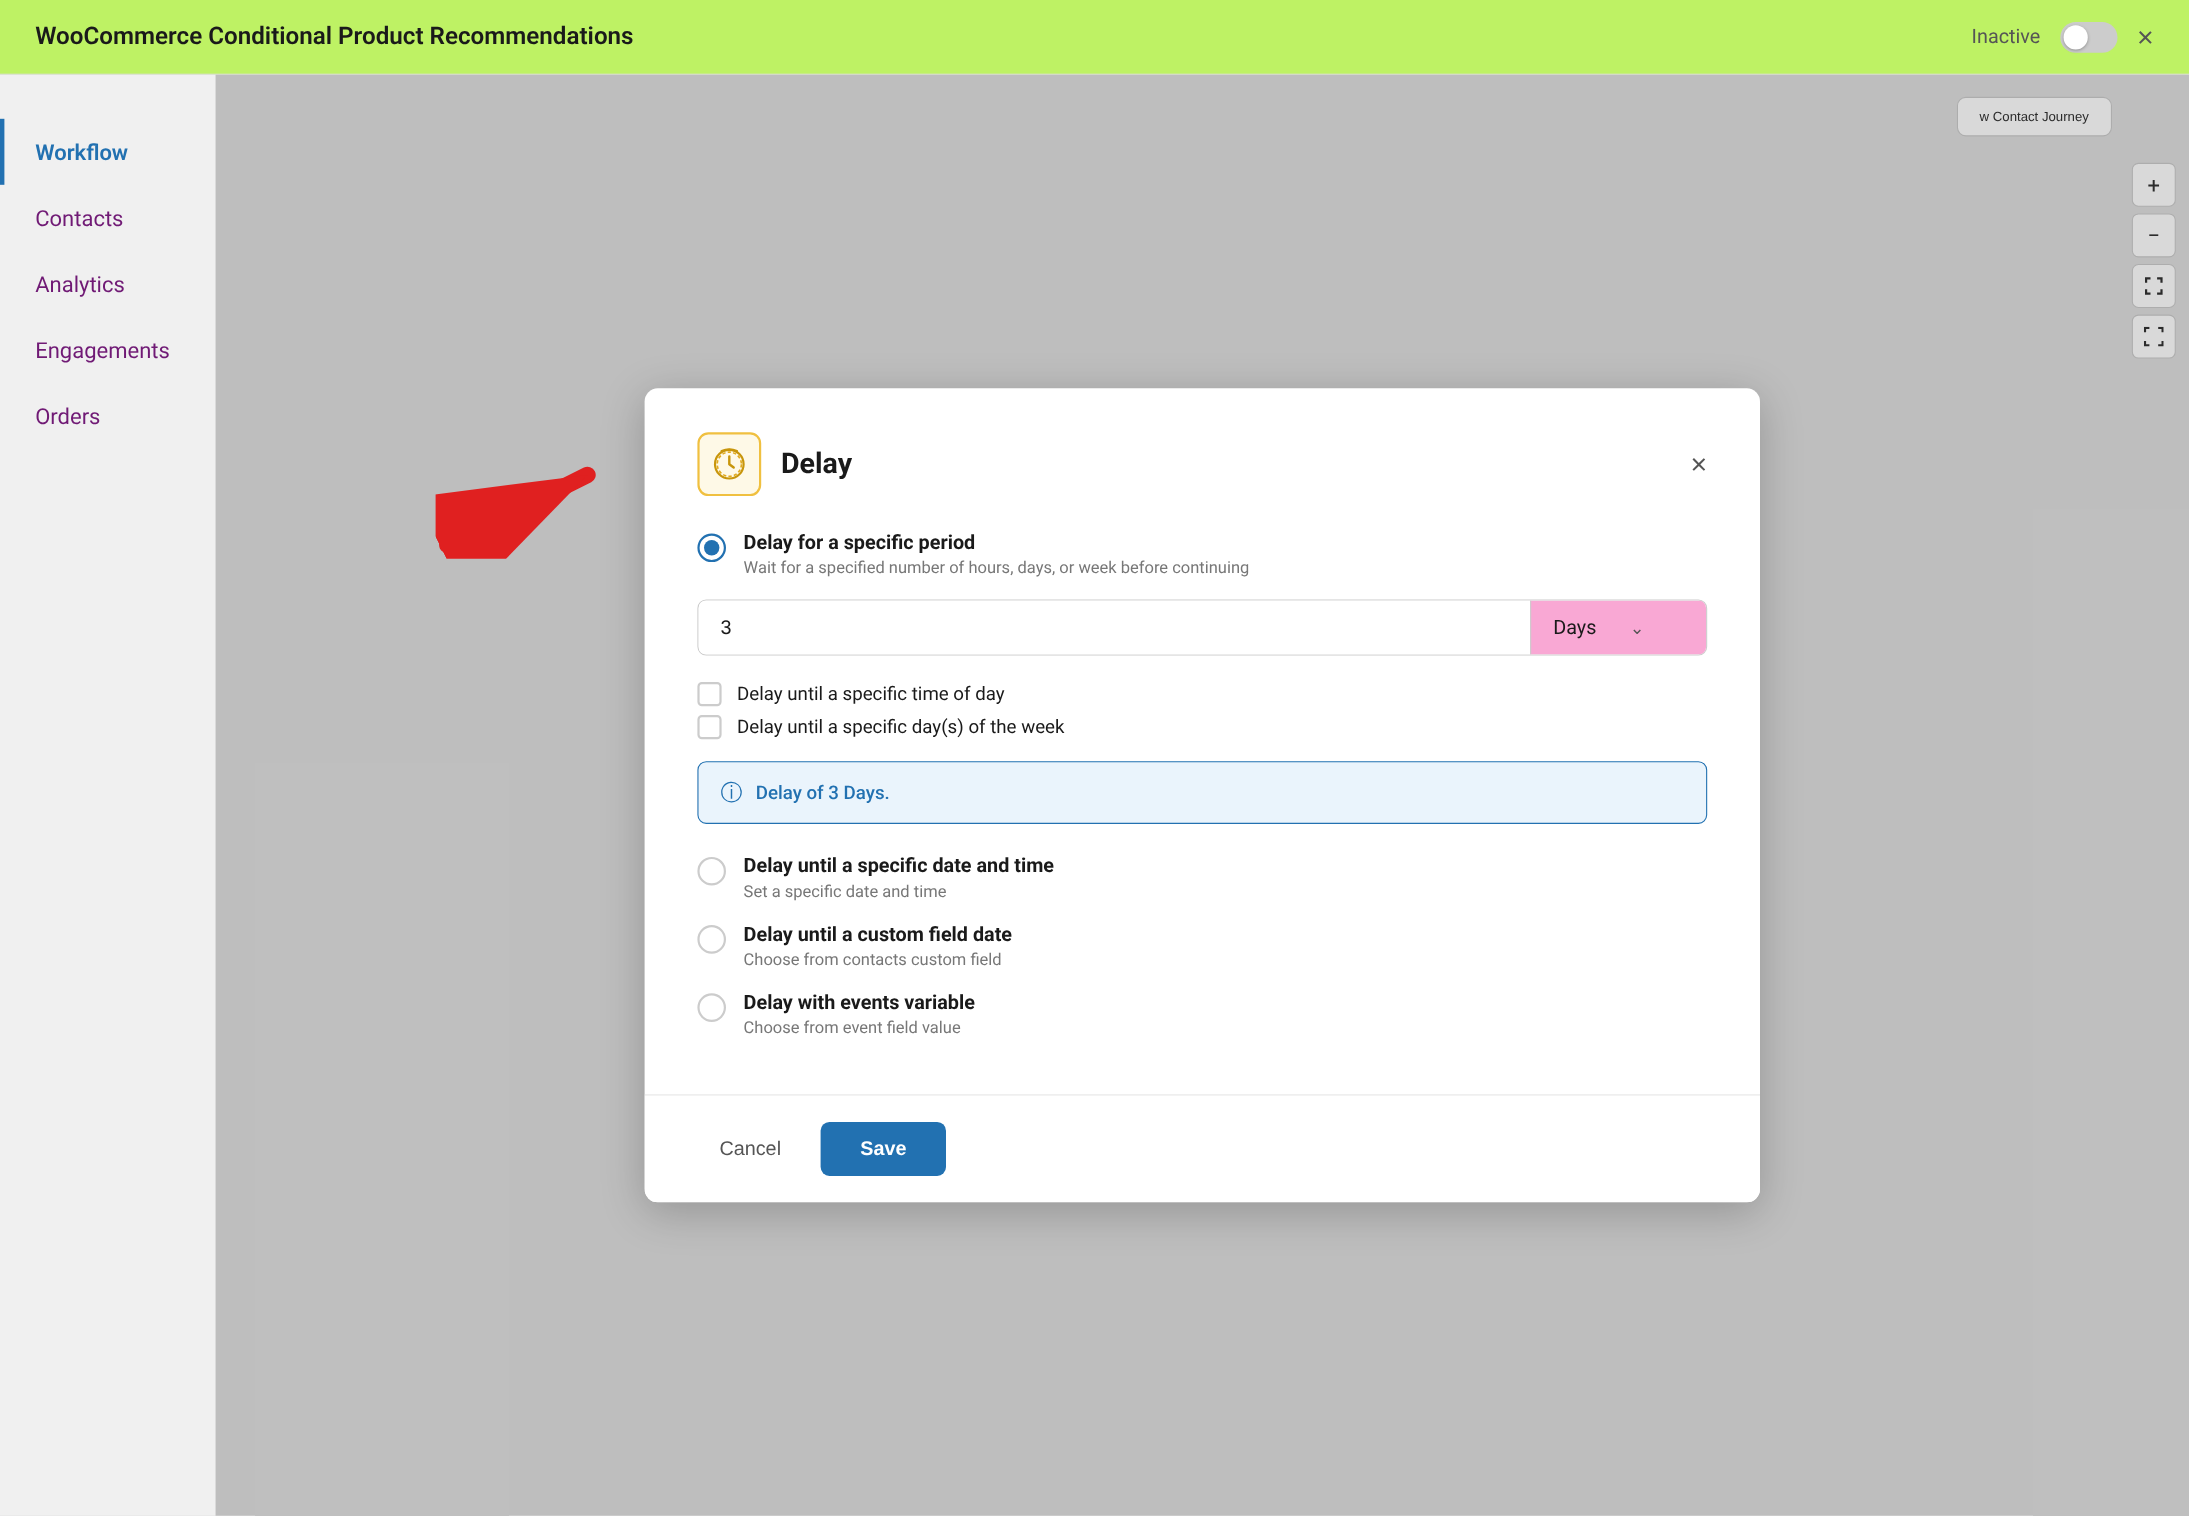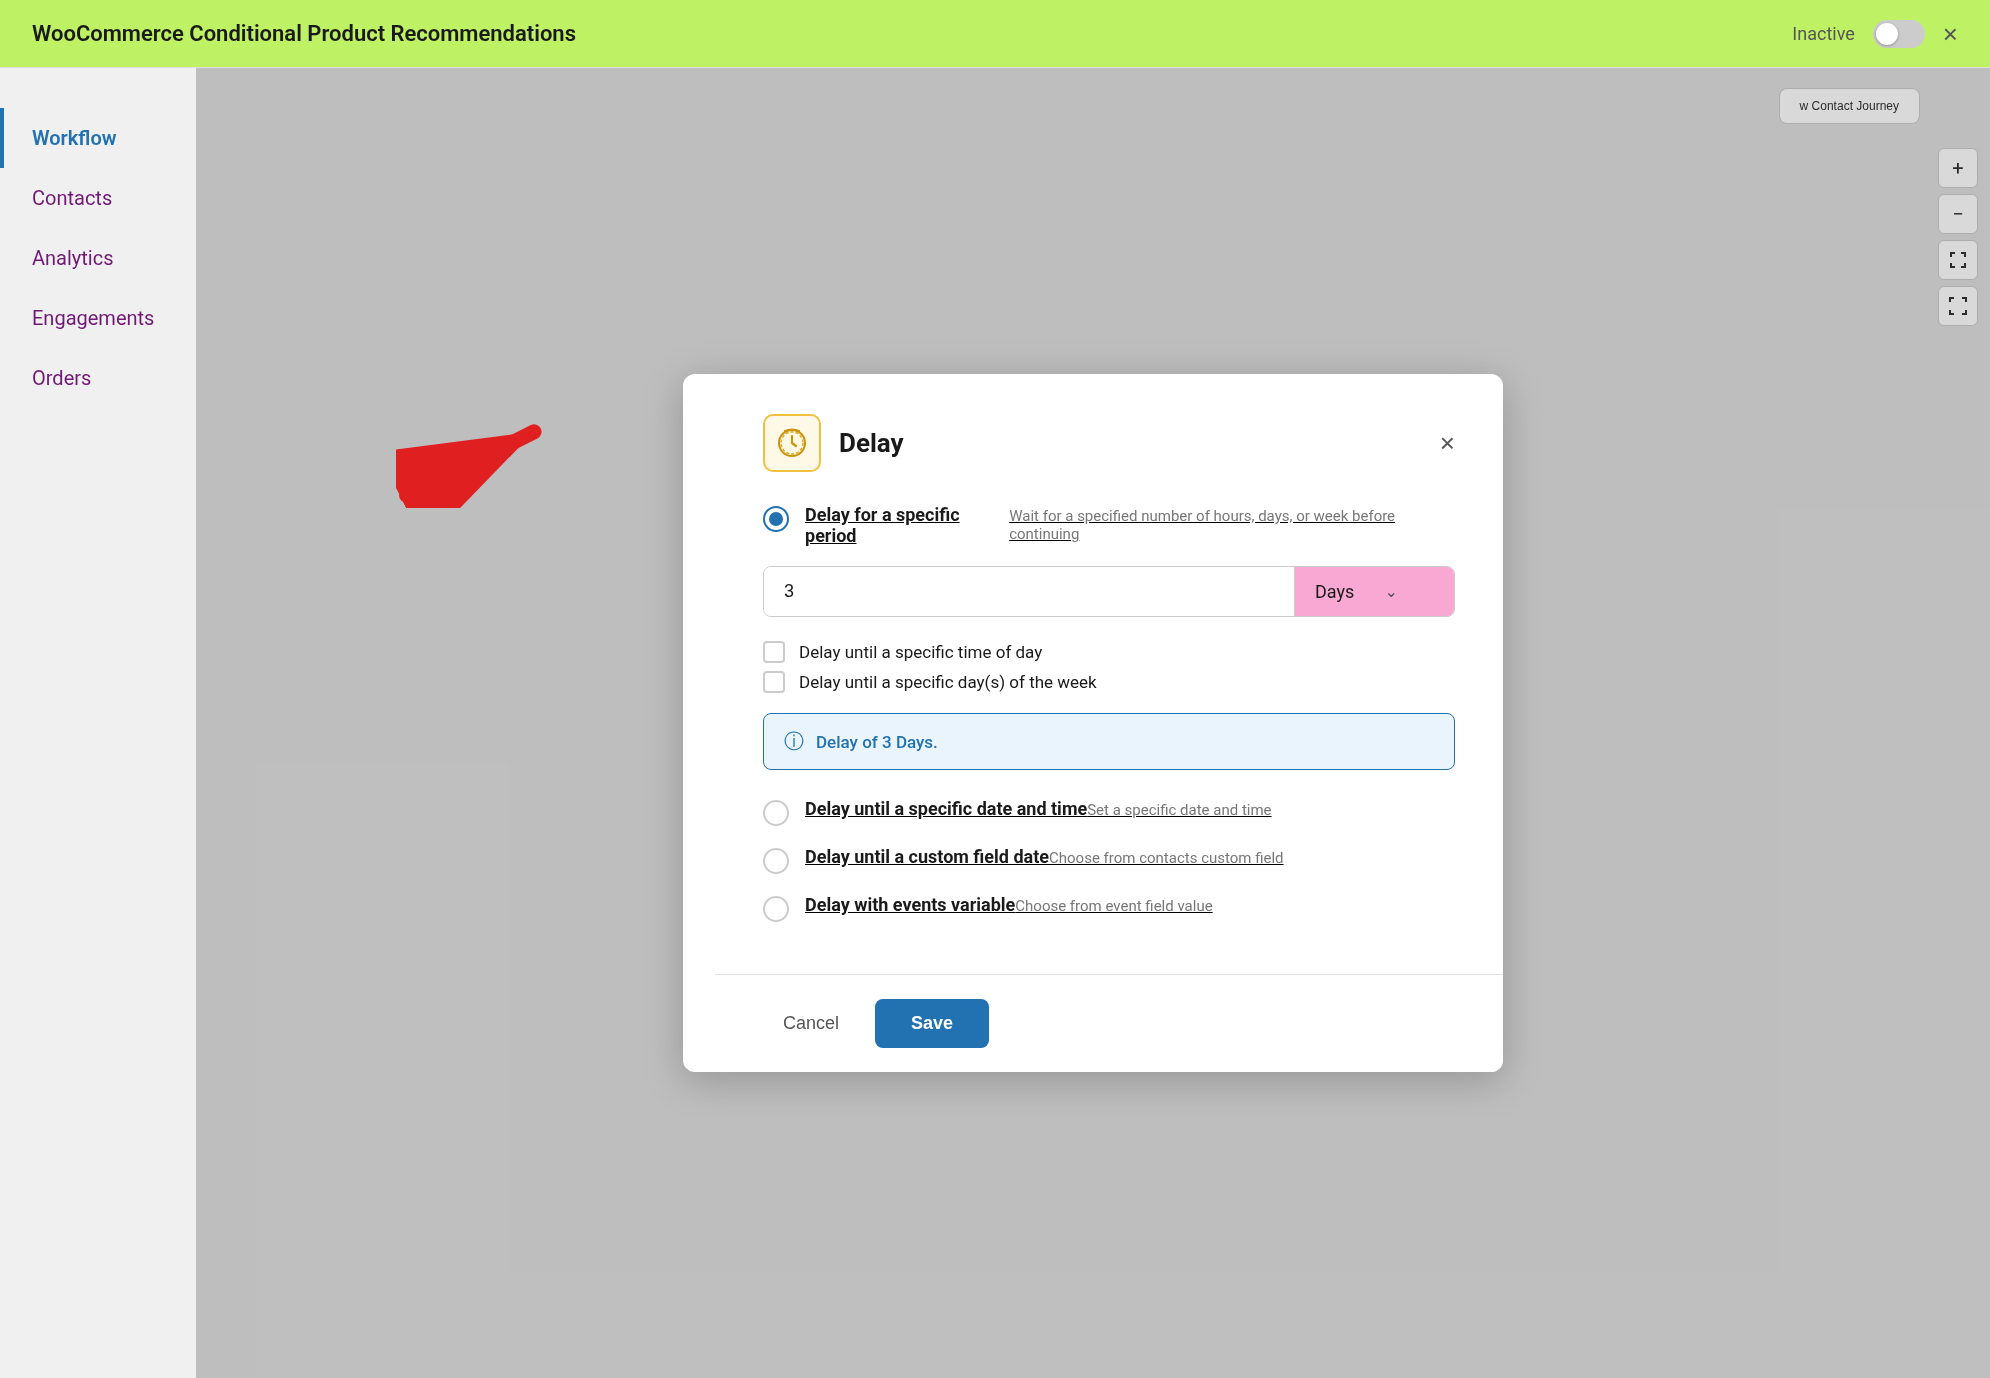--- a/index.html
+++ b/index.html
@@ -141,25 +141,24 @@
       display: flex;
       align-items: center;
       justify-content: center;
       z-index: 10;
     }
 
     
     .modal {
       background: #fff;
       border-radius: 12px;
-      width: 820px;
+      width: 1014px;
       max-width: 90%;
       box-shadow: 0 8px 40px rgba(0,0,0,0.22);
       overflow: hidden;
-      padding-left: 32px;
     }
     .modal-body {
       padding: 40px 48px 32px;
     }
     .modal-header {
       display: flex;
       align-items: center;
       justify-content: space-between;
       margin-bottom: 32px;
     }
@@ -217,22 +216,21 @@
     }
     .radio-circle.selected::after {
       content: '';
       width: 14px;
       height: 14px;
       background: #2271b1;
       border-radius: 50%;
     }
     .radio-text-group {
       display: flex;
-      flex-direction: row;
-      text-decoration: underline;
+      flex-direction: column;
     }
     .radio-label {
       font-size: 18px;
       font-weight: 700;
       color: #1a1a1a;
     }
     .radio-sublabel {
       font-size: 15px;
       color: #777;
       margin-top: 3px;

